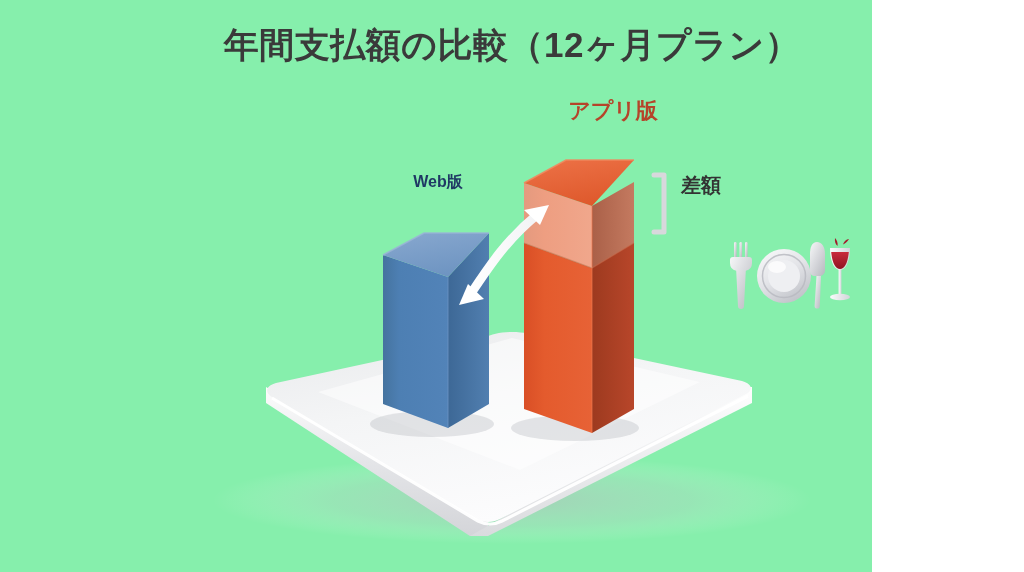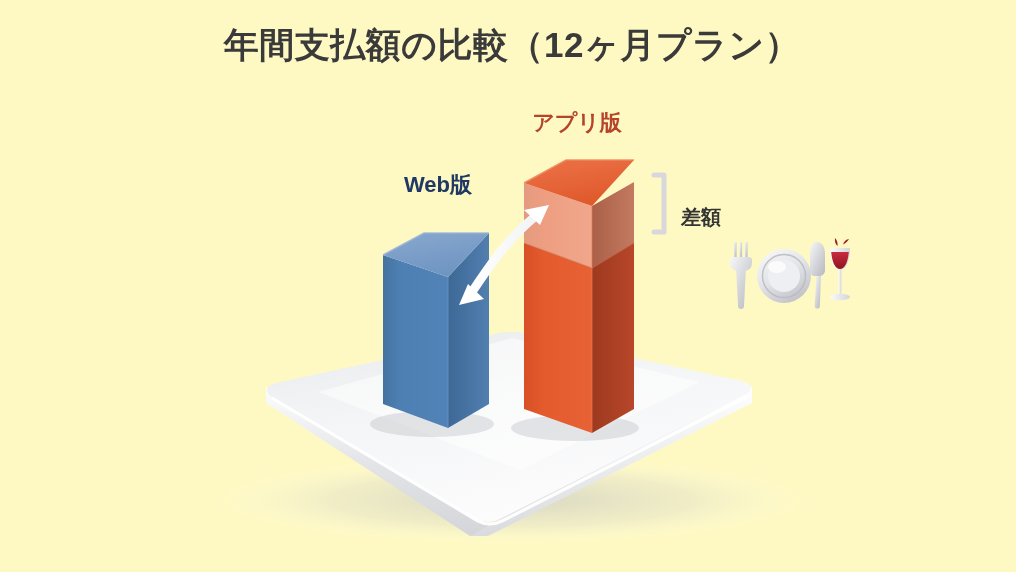--- a/index.html
+++ b/index.html
@@ -5,25 +5,24 @@
   html, body {
     margin: 0;
     padding: 0;
     background: #ffffff;
   }
   body {
     font-family: "Liberation Sans", "DejaVu Sans", sans-serif;
   }
   #stage {
     position: relative;
-    width: 972px;
+    width: 872px;
     height: 572px;
-    background: #fef9c3;
+    background: #86efac;
     overflow: hidden;
-    padding-left: 44px;
   }
 
   
   #chart-title {
     position: absolute;
     left: 0;
     top: 22px;
     width: 1024px;
     text-align: center;
     font-size: 35px;
@@ -48,46 +47,45 @@
     position: absolute;
     text-align: center;
     font-weight: 700;
     line-height: 1.22;
     white-space: nowrap;
   }
   #label-web {
     left: 323px;
     top: 172px;
     width: 230px;
-    font-size: 22px;
+    font-size: 16px;
     color: #1f3864;
   }
   #label-app {
-    left: 462px;
+    left: 498px;
     top: 98px;
     width: 230px;
     font-size: 22px;
     color: #b5442a;
-    margin-top: 12px;
   }
   .value-label .ln { display: block; }
 
   
   #diff-annotation {
     position: absolute;
     left: 681px;
     top: 172px;
     width: 330px;
     font-size: 20px;
     font-weight: 700;
     line-height: 1.32;
     color: #333333;
     white-space: nowrap;
   }
-  #diff-annotation .ln { display: block; margin-top: 32px; }
+  #diff-annotation .ln { display: block; }
 
   
   #dinner-icon {
     position: absolute;
     left: 722px;
     top: 236px;
     width: 132px;
     height: 76px;
   }
 </style>

